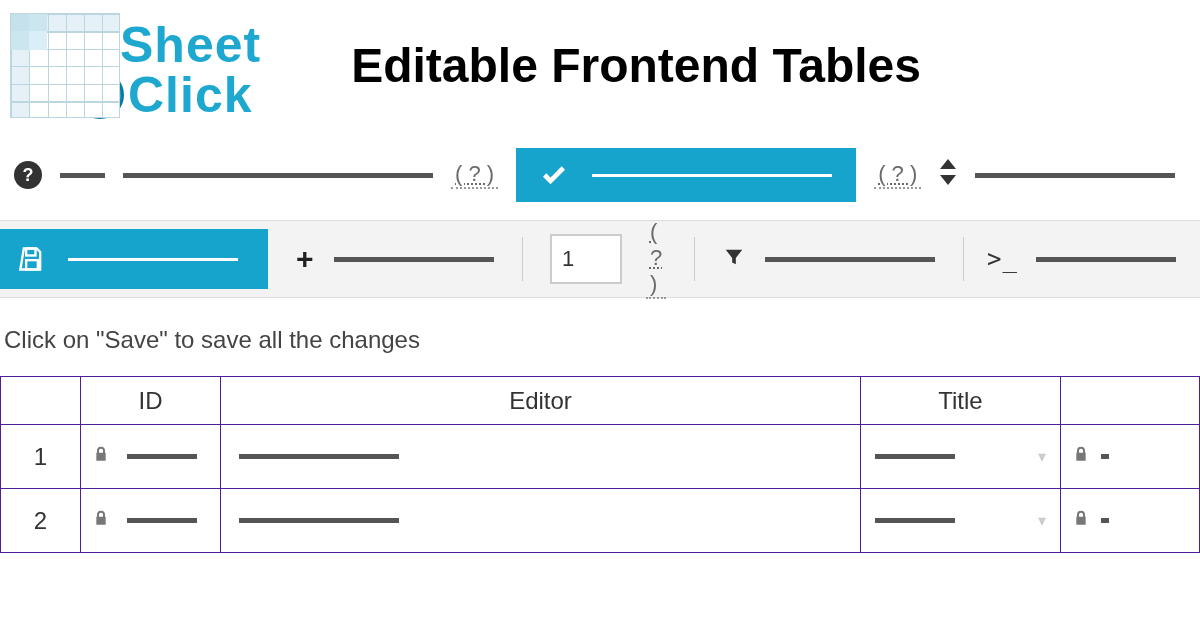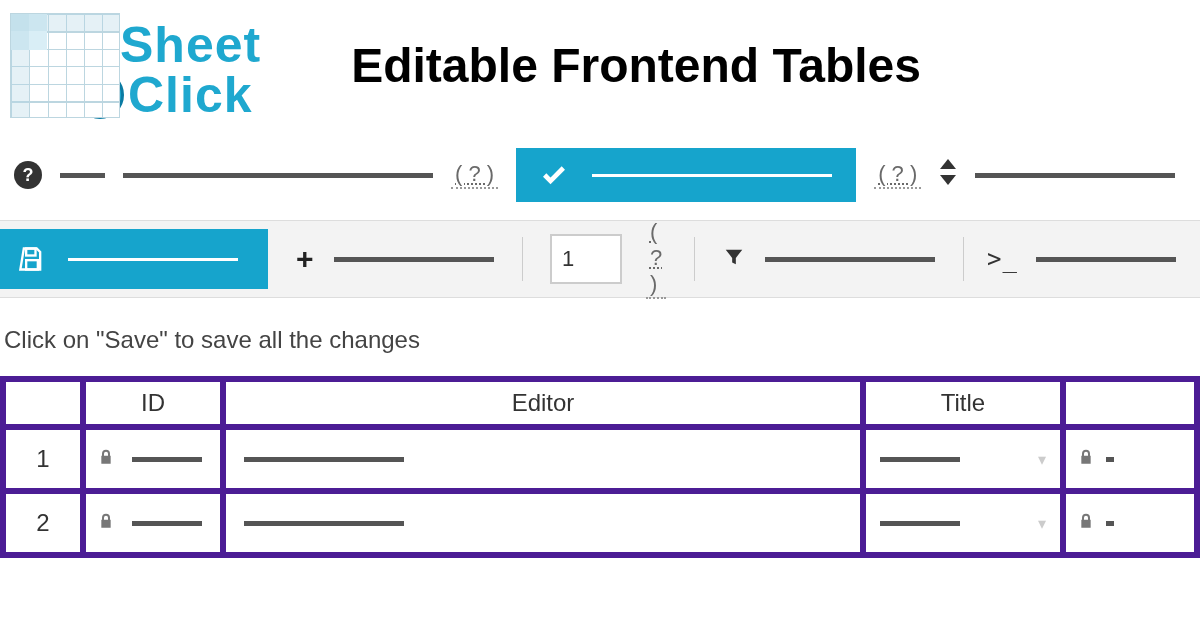--- a/index.html
+++ b/index.html
@@ -217,21 +217,21 @@
     font-size: 24px;
     color: #444;
   }
 
   
   .sheet {
     border-collapse: collapse;
     width: 100%;
   }
   .sheet th, .sheet td {
-    border: 6px solid #4c1d95;
+    border: 1px solid #4c1d95;
     font-size: 24px;
     color: #333;
     background: #fff;
   }
   .sheet thead th {
     font-weight: 400;
     height: 48px;
     text-align: center;
   }
   .sheet tbody td {

